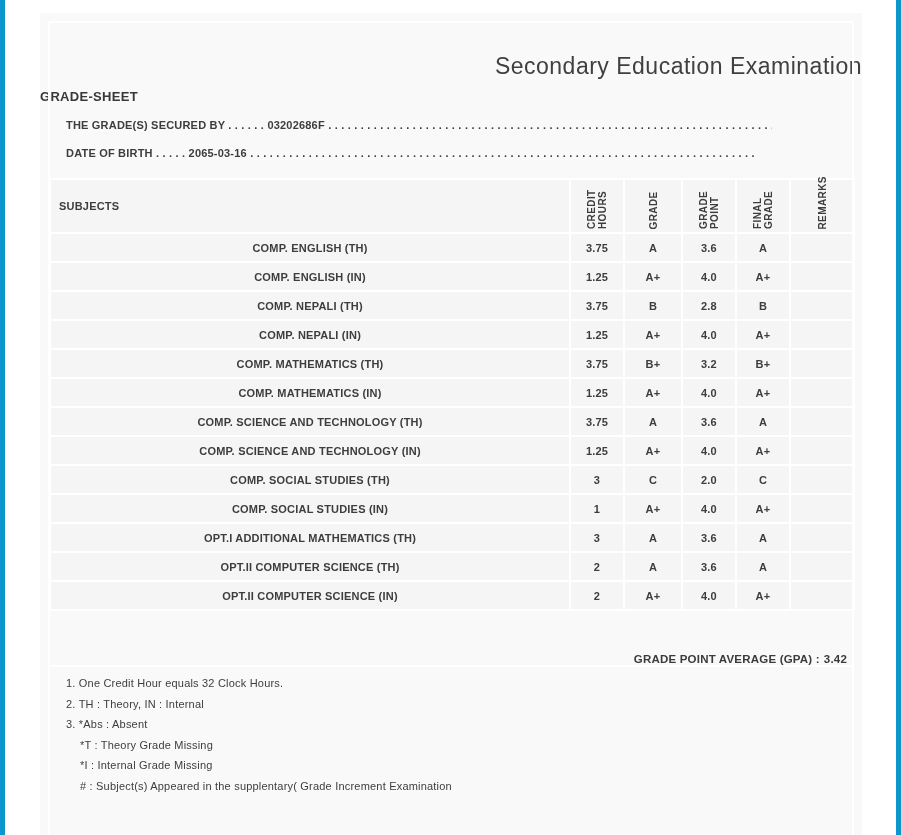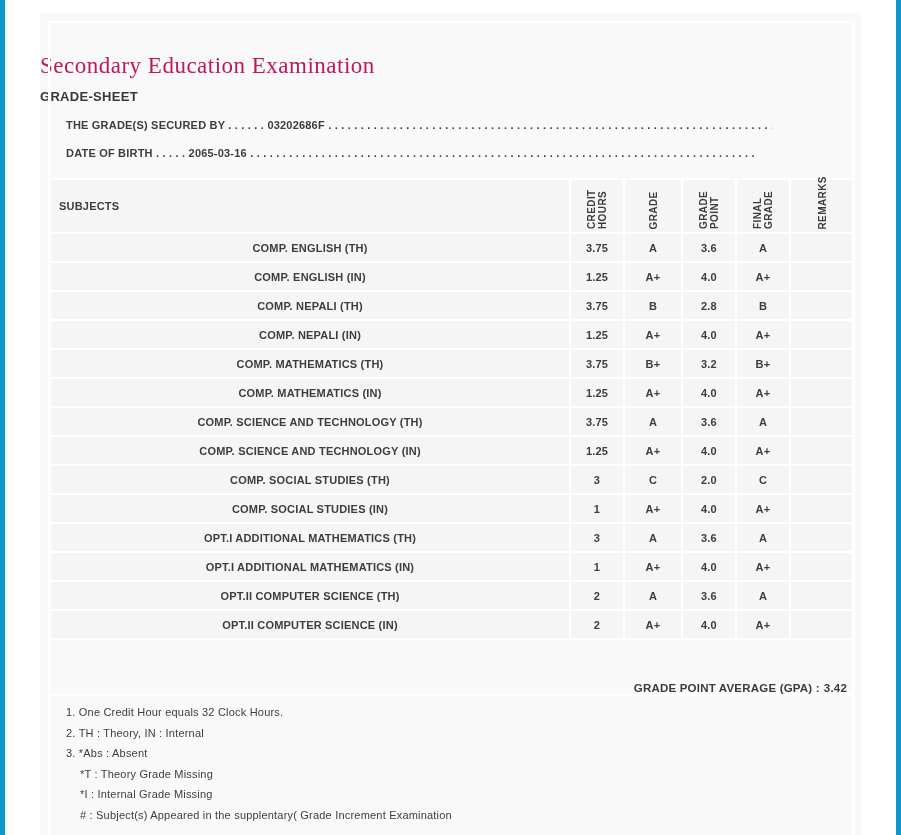--- a/index.html
+++ b/index.html
@@ -26,27 +26,26 @@
     box-sizing: border-box;
   }
   .card::after {
     content: "";
     position: absolute;
     top: 8px; left: 8px; right: 8px; bottom: 8px;
     border: 2px solid #ffffff;
     pointer-events: none;
   }
   .title {
-    text-align: left;
+    text-align: right;
     font-size: 23px;
     line-height: 26px;
     letter-spacing: 0.5px;
-    color: #be185d;
+    color: #404040;
     font-weight: 400;
-    font-family: Liberation Serif, serif;
   }
   .subtitle {
     text-align: left;
     font-size: 13px;
     line-height: 15px;
     font-weight: 700;
     color: #383838;
     margin-top: 10px;
     letter-spacing: 0.3px;
   }
@@ -249,28 +248,20 @@
         </tr>
       <tr>
           <td class="cell-subject">OPT.I ADDITIONAL MATHEMATICS (TH)</td>
           <td>3</td>
           <td>A</td>
           <td>3.6</td>
           <td>A</td>
           <td></td>
         </tr>
       <tr>
-          <td class="cell-subject">OPT.I ADDITIONAL MATHEMATICS (IN)</td>
-          <td>1</td>
-          <td>A+</td>
-          <td>4.0</td>
-          <td>A+</td>
-          <td></td>
-        </tr>
-      <tr>
           <td class="cell-subject">OPT.II COMPUTER SCIENCE (TH)</td>
           <td>2</td>
           <td>A</td>
           <td>3.6</td>
           <td>A</td>
           <td></td>
         </tr>
       <tr>
           <td class="cell-subject">OPT.II COMPUTER SCIENCE (IN)</td>
           <td>2</td>

